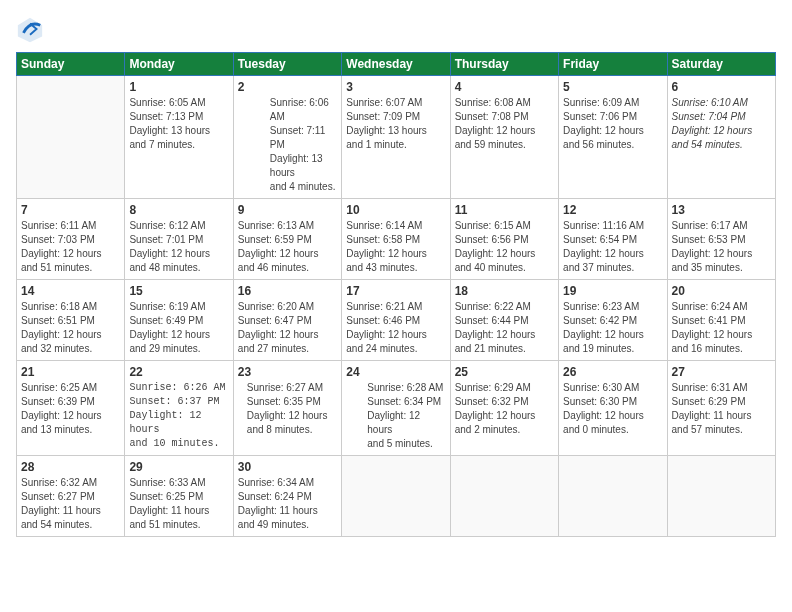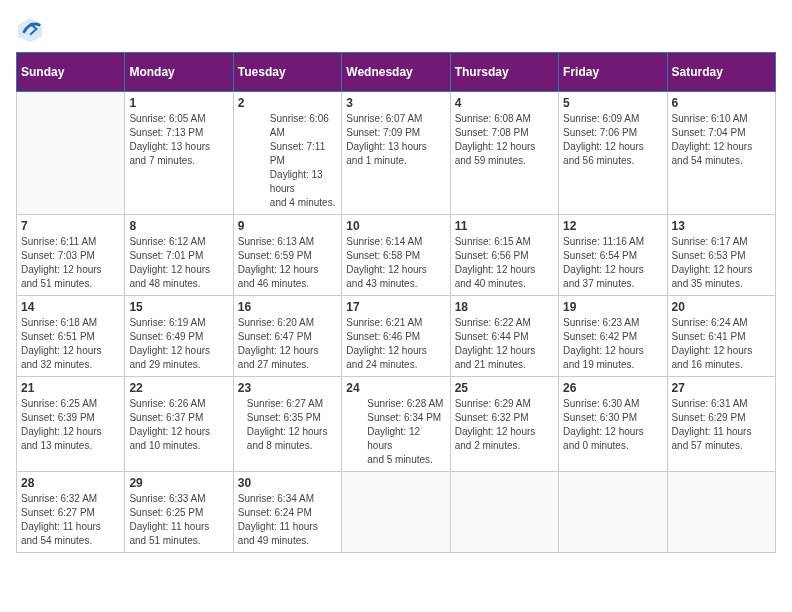--- a/index.html
+++ b/index.html
@@ -43,23 +43,23 @@
     .location-title {
       font-size: 14px;
       color: #555;
     }
     .calendar {
       width: 100%;
       border-collapse: collapse;
       font-size: 11px;
     }
     .calendar th {
-      background-color: #701a75;
+      background-color: #15803d;
       color: #fff;
-      padding: 12px 4px;
+      padding: 4px 4px;
       text-align: left;
       font-size: 12px;
       font-weight: bold;
       border: 1px solid #2e75b6;
     }
     .calendar td {
       border: 1px solid #ccc;
       vertical-align: top;
       padding: 4px;
       width: 107px;
@@ -147,21 +147,21 @@
         </td>
         <td>
           <span class="day-number">5</span>
           <div class="day-info" style="white-space: pre-line;">Sunrise: 6:09 AM
 Sunset: 7:06 PM
 Daylight: 12 hours
 and 56 minutes.</div>
         </td>
         <td>
           <span class="day-number">6</span>
-          <div class="day-info" style="white-space: pre-line;">Sunrise: 6:10 AM
+          <div class="day-info" style="white-space: pre-line; font-style: italic;">Sunrise: 6:10 AM
 Sunset: 7:04 PM
 Daylight: 12 hours
 and 54 minutes.</div>
         </td>
       </tr>
       <tr>
         <td>
           <span class="day-number">7</span>
           <div class="day-info" style="white-space: pre-line;">Sunrise: 6:11 AM
 Sunset: 7:03 PM
@@ -265,21 +265,21 @@
       <tr>
         <td>
           <span class="day-number">21</span>
           <div class="day-info" style="white-space: pre-line;">Sunrise: 6:25 AM
 Sunset: 6:39 PM
 Daylight: 12 hours
 and 13 minutes.</div>
         </td>
         <td>
           <span class="day-number">22</span>
-          <div class="day-info" style="white-space: pre-line;">Sunrise: 6:26 AM
+          <div class="day-info" style="white-space: pre-line; font-family: Liberation Mono, monospace;">Sunrise: 6:26 AM
 Sunset: 6:37 PM
 Daylight: 12 hours
 and 10 minutes.</div>
         </td>
         <td>
           <span class="day-number">23</span>
           <div class="day-info" style="white-space: pre-line; margin-left: 9px;">Sunrise: 6:27 AM
 Sunset: 6:35 PM
 Daylight: 12 hours
 and 8 minutes.</div>

